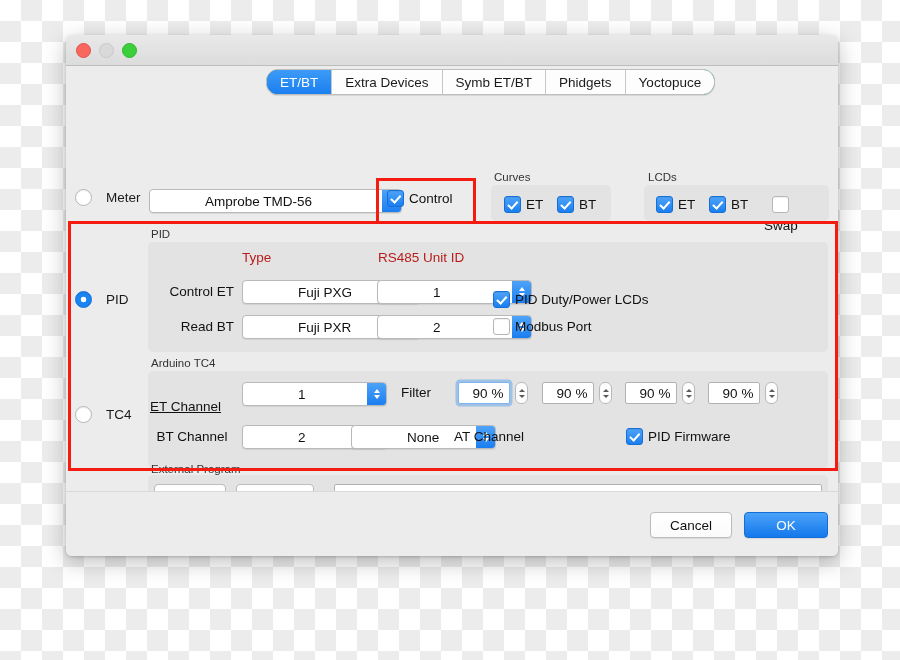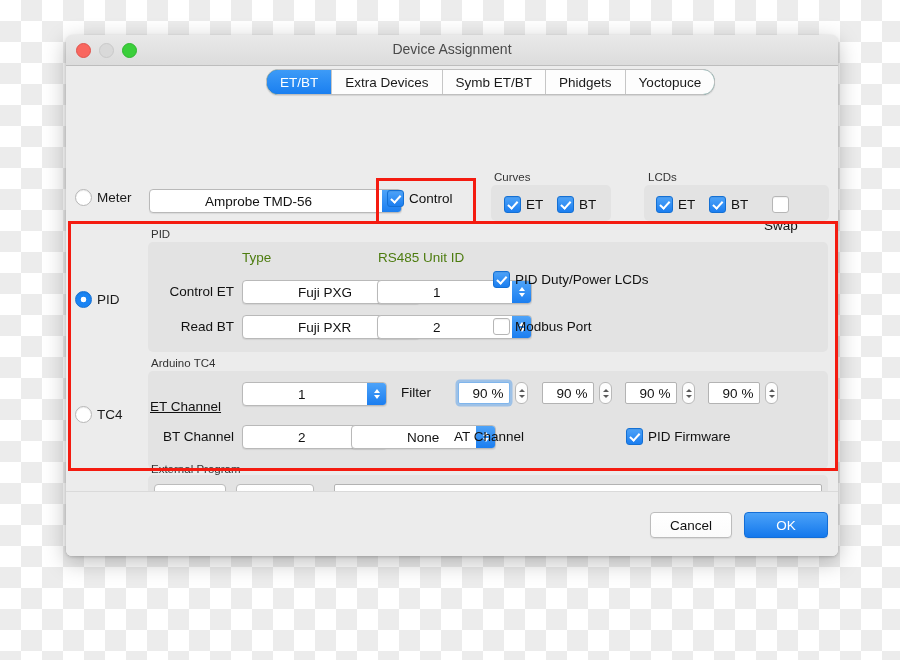--- a/index.html
+++ b/index.html
@@ -93,21 +93,21 @@
   .redbox {
     position: absolute;
     border: 3px solid #f41b10;
     pointer-events: none;
     z-index: 20;
   }
   #redbox-main   { left: 2px;  top: 121px; width: 764px; height: 244px; }
   #redbox-control{ left: 310px; top: 78px; width: 94px;  height: 40px; }
 
   
-  .radio-row { position: absolute; display: flex; align-items: center; gap: 5px; }
+  .radio-row { position: absolute; display: flex; align-items: center; gap: 14px; }
   .radio {
     width: 15px; height: 15px; border-radius: 50%;
     background: #ffffff;
     border: 1px solid #b6b6b6;
     box-shadow: inset 0 1px 1px rgba(0,0,0,0.07);
     flex: none;
   }
   .radio.on {
     background: radial-gradient(circle at 50% 50%, #ffffff 0 2.6px, #1a84f3 3.1px 100%);
     border: 1px solid #1470d4;
@@ -121,21 +121,21 @@
     border-radius: 5px;
   }
   .group-title {
     position: absolute;
     font-size: 11.5px;
     color: #333333;
     text-align: right;
   }
 
   .lbl { position: absolute; font-size: 13.5px; color: #111111; white-space: nowrap; }
-  .hdr { position: absolute; font-size: 13.5px; color: #4d7c0f; }
+  .hdr { position: absolute; font-size: 13.5px; color: #b91c1c; }
 
   
   .popup {
     position: absolute;
     height: 22px;
     background: #ffffff;
     border: 1px solid #b9b9b9;
     border-radius: 4px;
     box-shadow: 0 1px 1px rgba(0,0,0,0.08);
     display: flex;
@@ -255,21 +255,20 @@
 <body>
 
 <div id="window">
 
   <div id="titlebar">
     <div id="traffic">
       <div class="tl tl-close"></div>
       <div class="tl tl-min"></div>
       <div class="tl tl-zoom"></div>
     </div>
-    <div id="window-title">Device Assignment</div>
   </div>
 
   <div id="tabbar-zone">
     <div id="tabs">
       <div class="tab active">ET/BT</div>
       <div class="tab">Extra Devices</div>
       <div class="tab">Symb ET/BT</div>
       <div class="tab">Phidgets</div>
       <div class="tab">Yoctopuce</div>
     </div>
@@ -340,21 +339,21 @@
           <div class="ch dn"></div>
         </div>
     </div>
     <div class="popup" style="left:311px; top:180px; width:105px;">
       <div class="pv">1</div>
       <div class="parrow">
           <div class="ch up"></div>
           <div class="ch dn"></div>
         </div>
     </div>
-    <div class="cb-row" style="left:427px; top:171px;">
+    <div class="cb-row" style="left:427px; top:191px;">
       <div class="cb on"></div>
       <div class="cb-label">PID Duty/Power LCDs</div>
     </div>
 
     <div class="lbl" style="left:84px; top:219px; width:84px; text-align:right;">Read BT</div>
     <div class="popup" style="left:176px; top:215px; width:128px;">
       <div class="pv">Fuji PXR</div>
       <div class="parrow">
           <div class="ch up"></div>
           <div class="ch dn"></div>
@@ -408,21 +407,21 @@
         <div class="ch up"></div>
         <div class="ch dn"></div>
       </div>
 
     <div class="tfield center" style="left:642px; top:282px; width:52px;">90 %</div>
     <div class="stepper" style="left:699px; top:282px;">
         <div class="ch up"></div>
         <div class="ch dn"></div>
       </div>
 
-    <div class="lbl" style="left:84px; top:329px; width:84px; text-align:right;">BT Channel</div>
+    <div class="lbl" style="left:84px; top:329px; width:84px; text-align:center;">BT Channel</div>
     <div class="popup" style="left:176px; top:325px; width:95px;">
       <div class="pv">2</div>
       <div class="parrow">
           <div class="ch up"></div>
           <div class="ch dn"></div>
         </div>
     </div>
     <div class="popup" style="left:285px; top:325px; width:95px;">
       <div class="pv">None</div>
       <div class="parrow">

